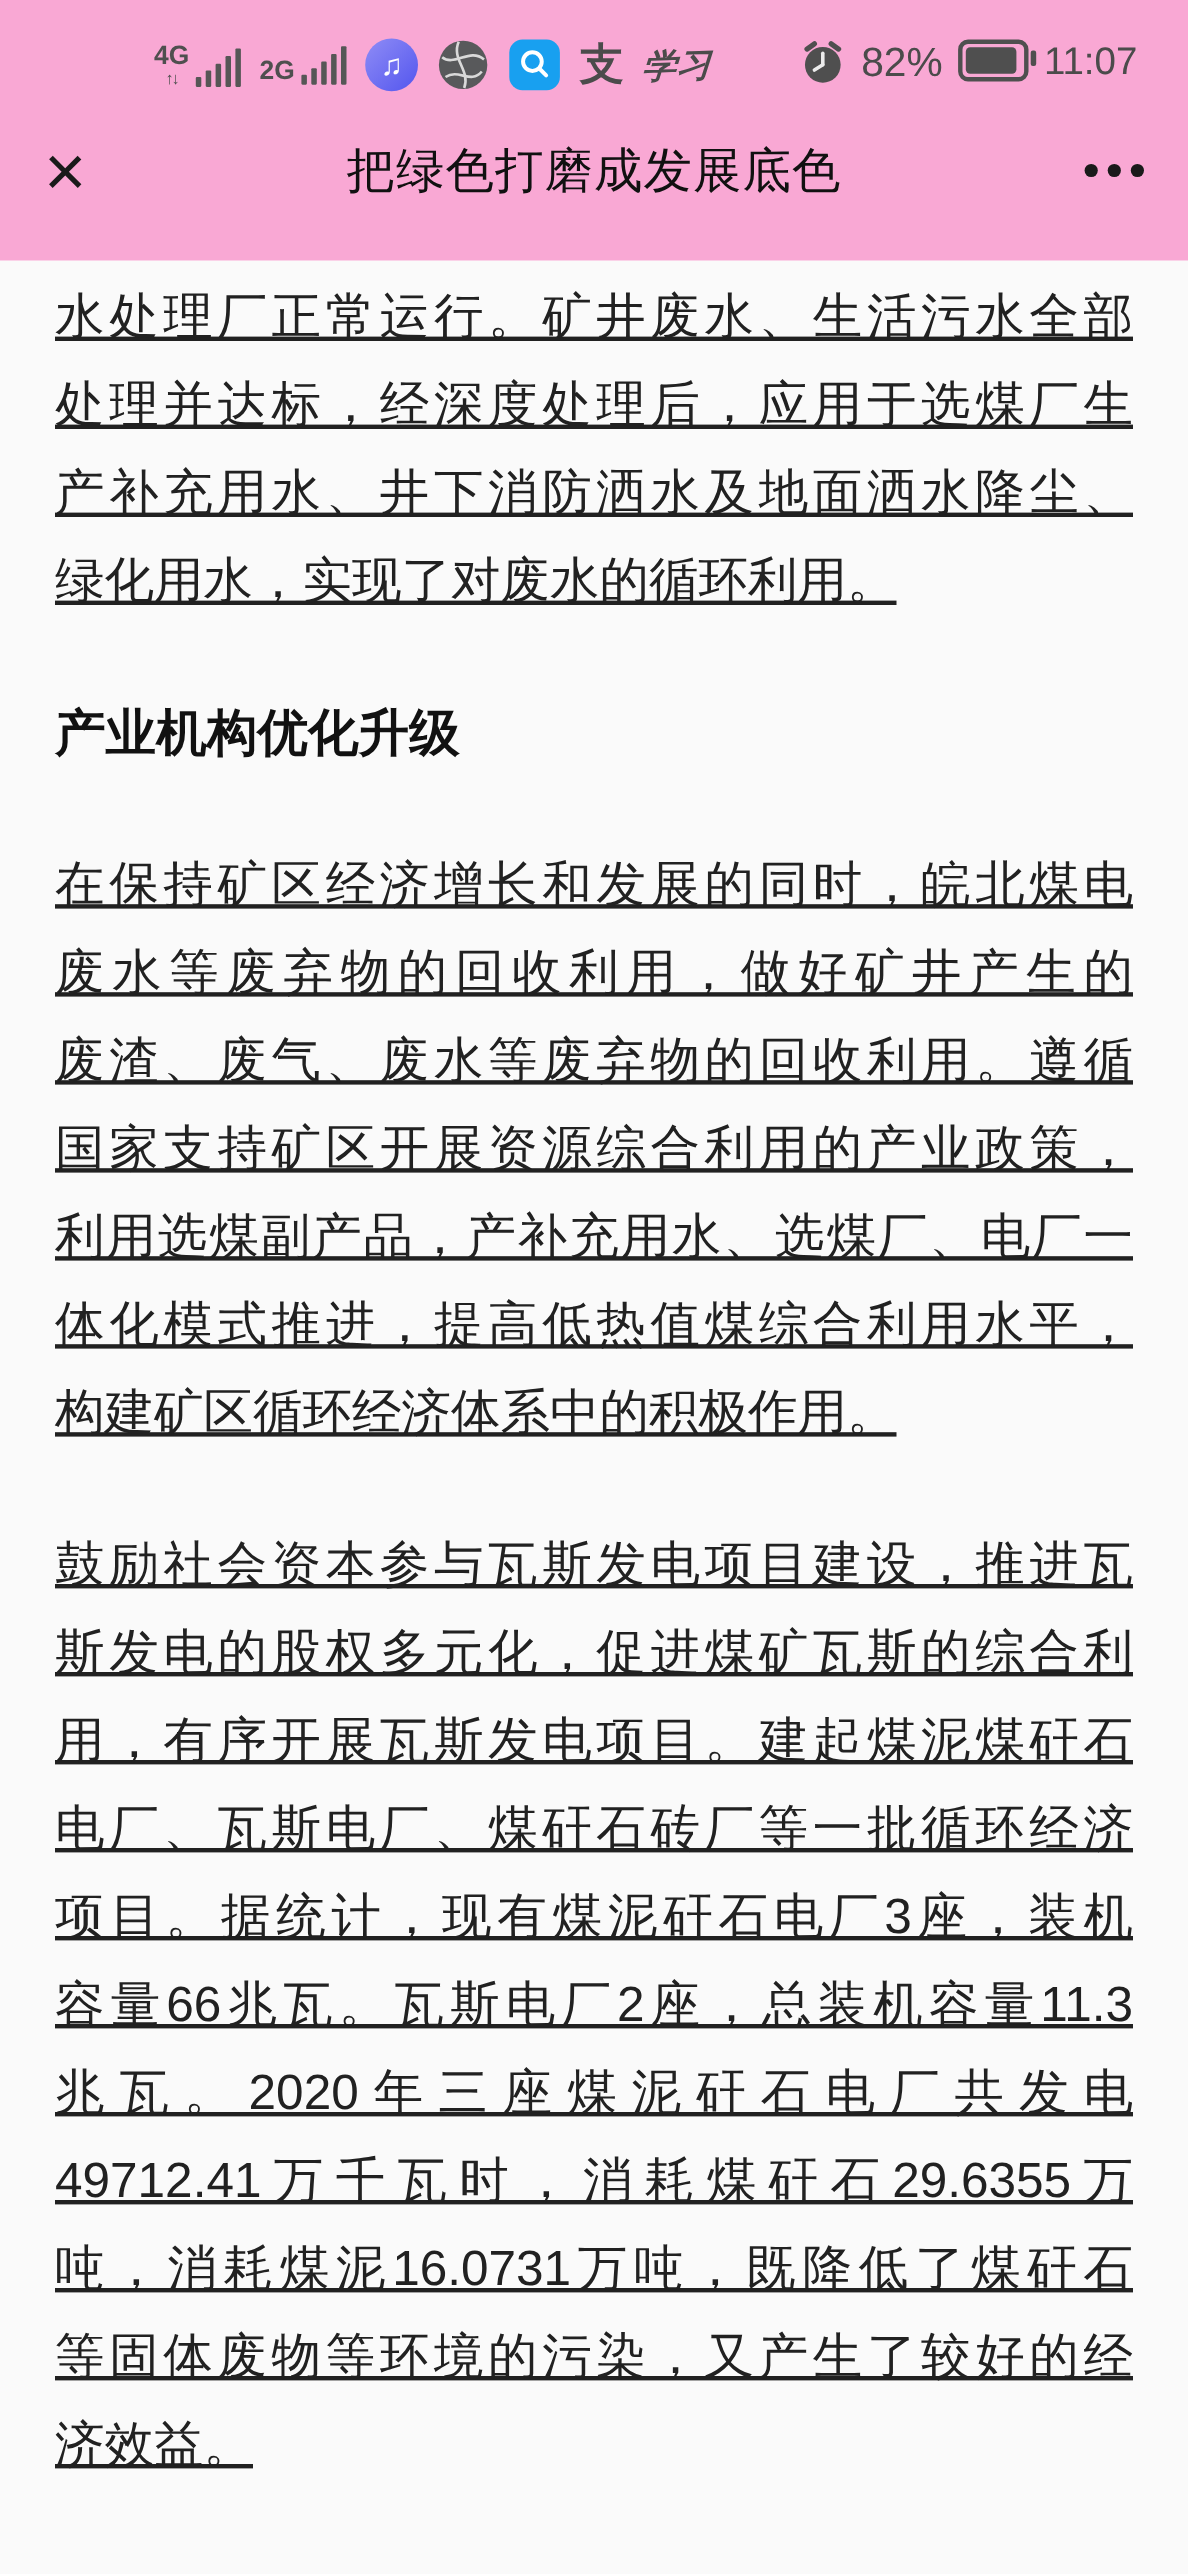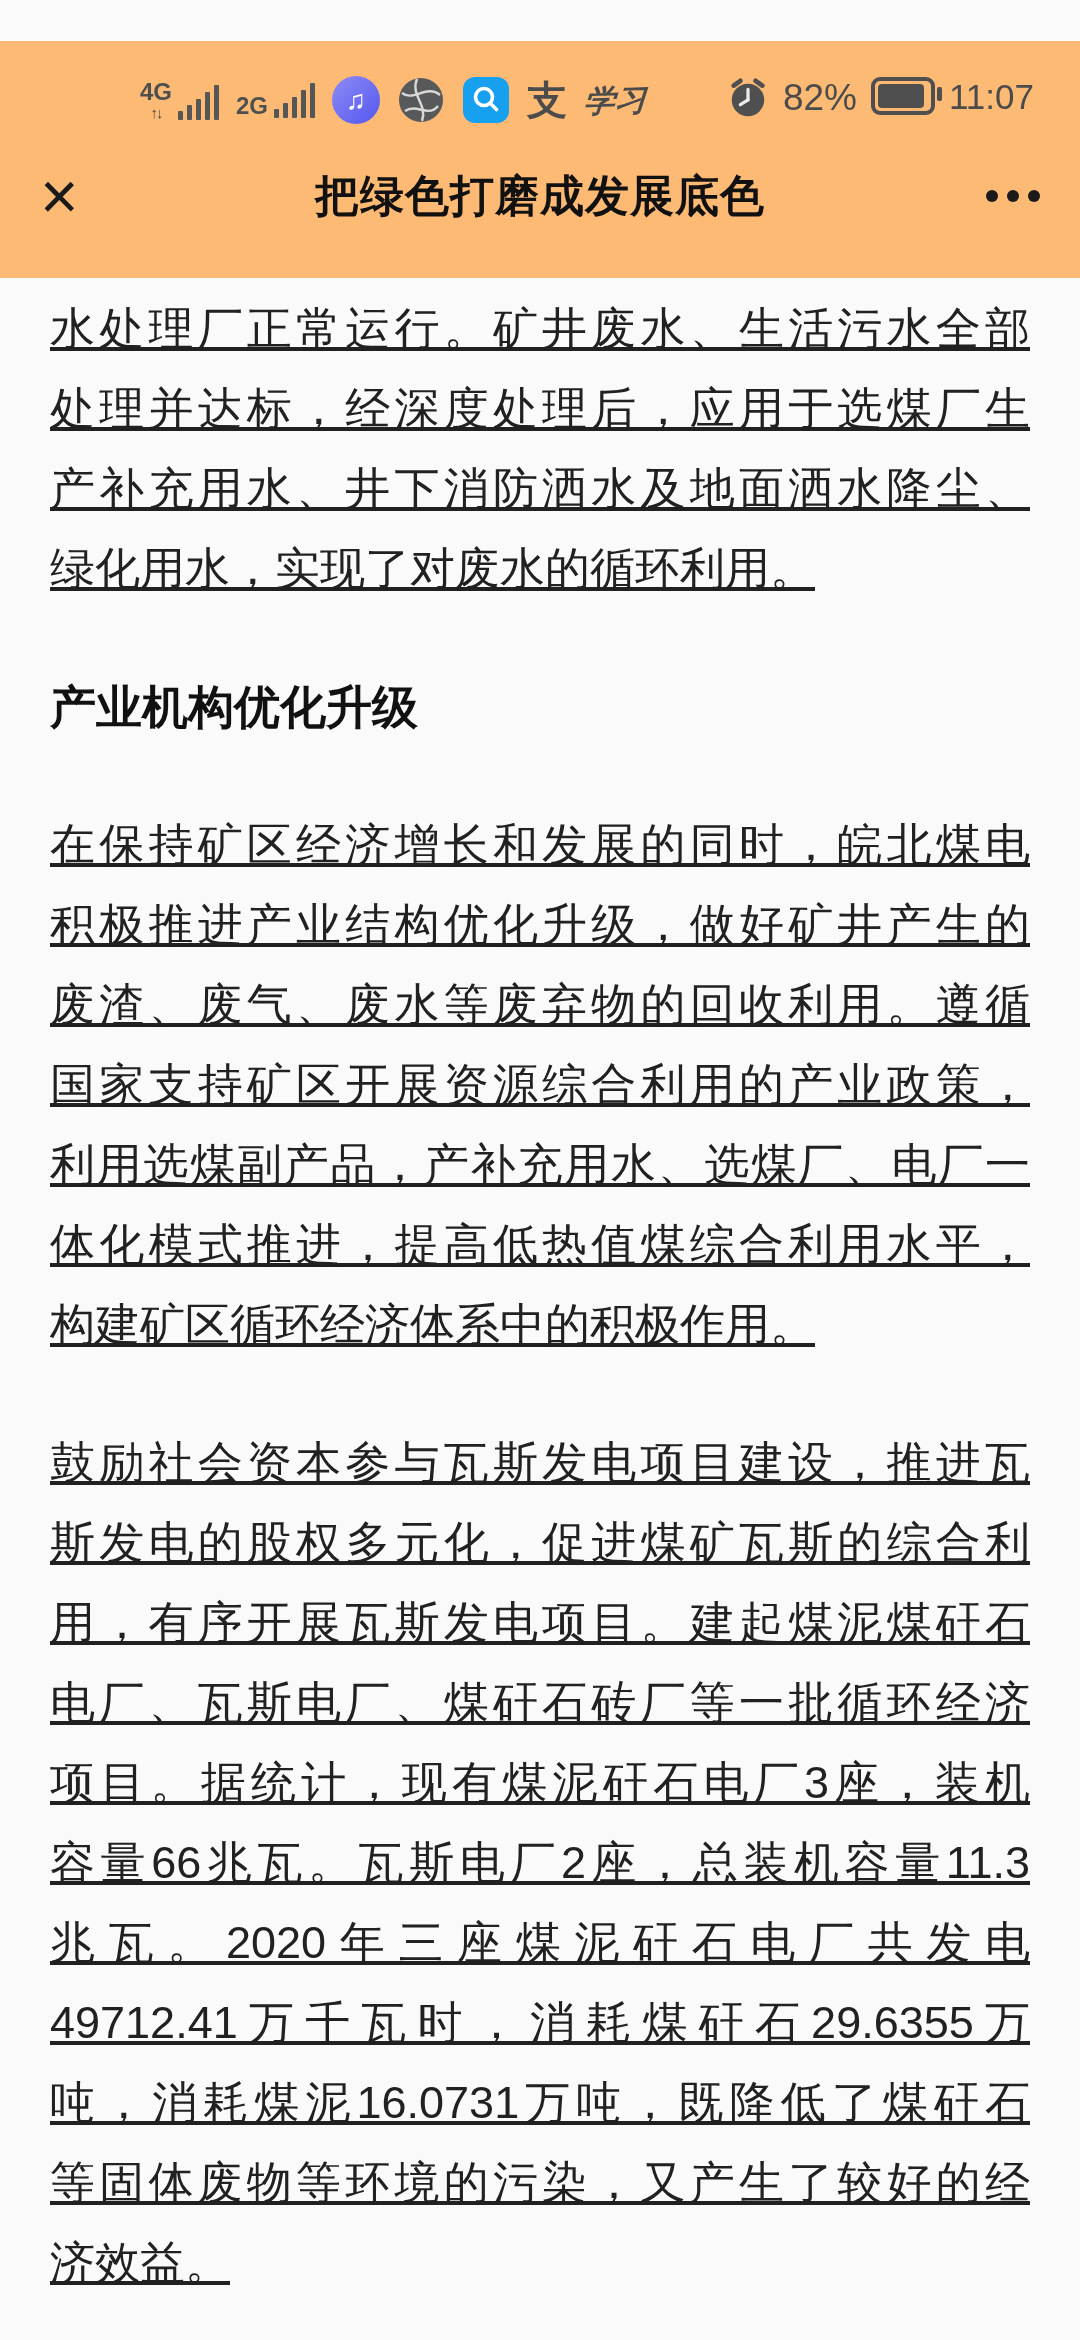--- a/index.html
+++ b/index.html
@@ -4,21 +4,21 @@
 <style>
   html,body{margin:0;padding:0;}
   body{
     width:1080px;height:2340px;overflow:hidden;
     font-family:"Liberation Sans",sans-serif;
     background:#FAFAFA;
   }
   .screen{width:1080px;height:2340px;position:relative;background:#FAFAFA;}
 
   
-  .chrome{height:237px;background:#fdba74;margin-top:41px;}
+  .chrome{height:237px;background:#f9a8d4;}
   .status-bar{
     height:66px;padding:26px 46px 0 140px;
     display:flex;justify-content:space-between;align-items:center;
     color:#4b4b4b;
   }
   .sb-left{display:flex;align-items:center;gap:17px;}
   .sb-right{display:flex;gap:14px;}
 
   .sim{display:flex;align-items:flex-end;gap:6px;}
   .sim-col{display:flex;flex-direction:column;align-items:center;line-height:1;}
@@ -40,21 +40,21 @@
          transform:skewX(-6deg) rotate(-2deg);line-height:1;}
 
   .pct{font-size:37px;color:#4b4b4b;}
   .battery{position:relative;width:56px;height:30px;border:4px solid #4f4f4f;border-radius:9px;}
   .battery .fill{position:absolute;left:3px;top:3px;bottom:3px;width:82%;background:#4f4f4f;border-radius:4px;}
   .battery:after{content:"";position:absolute;right:-11px;top:6px;width:5px;height:14px;background:#4f4f4f;border-radius:2px;}
   .clock-time{font-size:35px;color:#4b4b4b;}
 
   .nav-bar{display:flex;align-items:center;height:126px;padding:0 40px;}
   .close{width:70px;font-size:66px;font-weight:300;color:#1a1a1a;line-height:1;cursor:pointer;}
-  .nav-title{flex:1;text-align:center;font-size:44px;font-weight:bold;color:#111;margin:0;letter-spacing:1px;}
+  .nav-title{flex:1;text-align:center;font-size:44px;font-weight:normal;color:#111;margin:0;letter-spacing:1px;}
   .more{width:70px;display:flex;justify-content:flex-end;align-items:center;gap:9px;cursor:pointer;}
   .more i{width:12px;height:12px;border-radius:50%;background:#1a1a1a;display:block;}
 
   
   .article{padding:11px 50px 0 50px;background:#FAFAFA;color:#212121;}
   .para{margin:0 0 58px 0;}
   .para:last-child{margin-bottom:0;}
   .line{
     font-size:45px;line-height:80px;
     text-align:justify;text-align-last:justify;text-decoration:underline;
@@ -154,21 +154,21 @@
       <div class="line">水处理厂正常运行。矿井废水、生活污水全部</div>
       <div class="line">处理并达标，经深度处理后，应用于选煤厂生</div>
       <div class="line">产补充用水、井下消防洒水及地面洒水降尘、</div>
       <div class="line end">绿化用水，实现了对废水的循环利用。</div>
     </div>
 
     <h2 class="heading">产业机构优化升级</h2>
 
     <div class="para">
       <div class="line">在保持矿区经济增长和发展的同时，皖北煤电</div>
-      <div class="line">积极推进产业结构优化升级，做好矿井产生的</div>
+      <div class="line">废水等废弃物的回收利用，做好矿井产生的</div>
       <div class="line">废渣、废气、废水等废弃物的回收利用。遵循</div>
       <div class="line">国家支持矿区开展资源综合利用的产业政策，</div>
       <div class="line">利用选煤副产品，产补充用水、选煤厂、电厂一</div>
       <div class="line">体化模式推进，提高低热值煤综合利用水平，</div>
       <div class="line end">构建矿区循环经济体系中的积极作用。</div>
     </div>
 
     <div class="para">
       <div class="line">鼓励社会资本参与瓦斯发电项目建设，推进瓦</div>
       <div class="line">斯发电的股权多元化，促进煤矿瓦斯的综合利</div>

